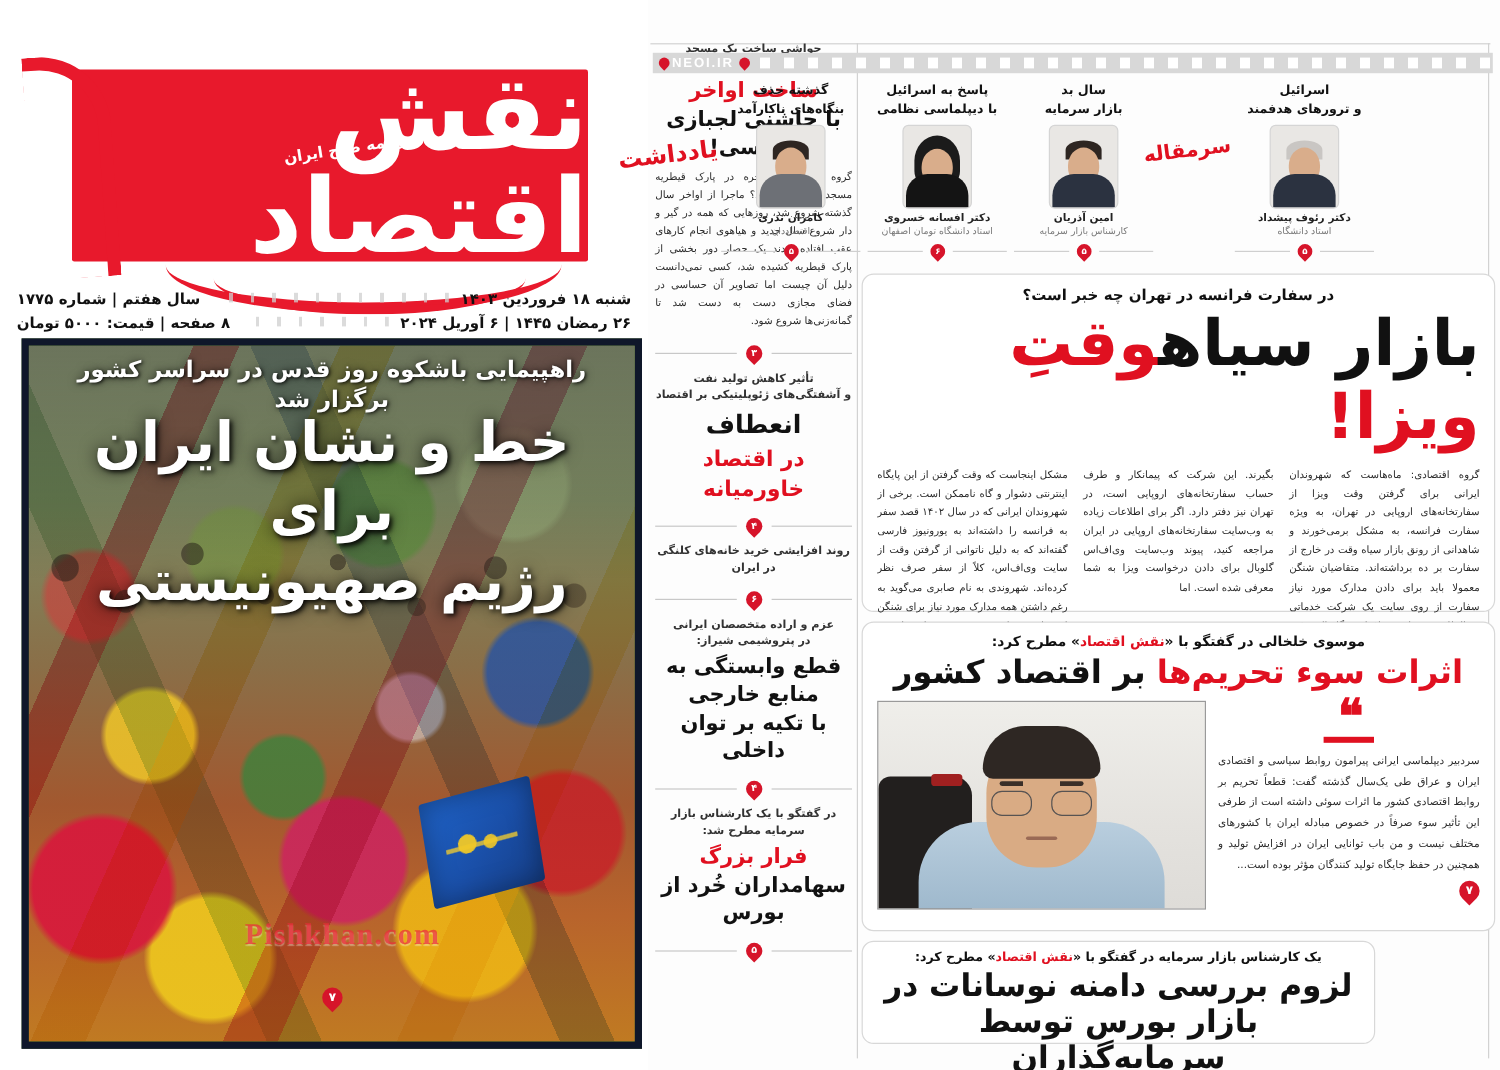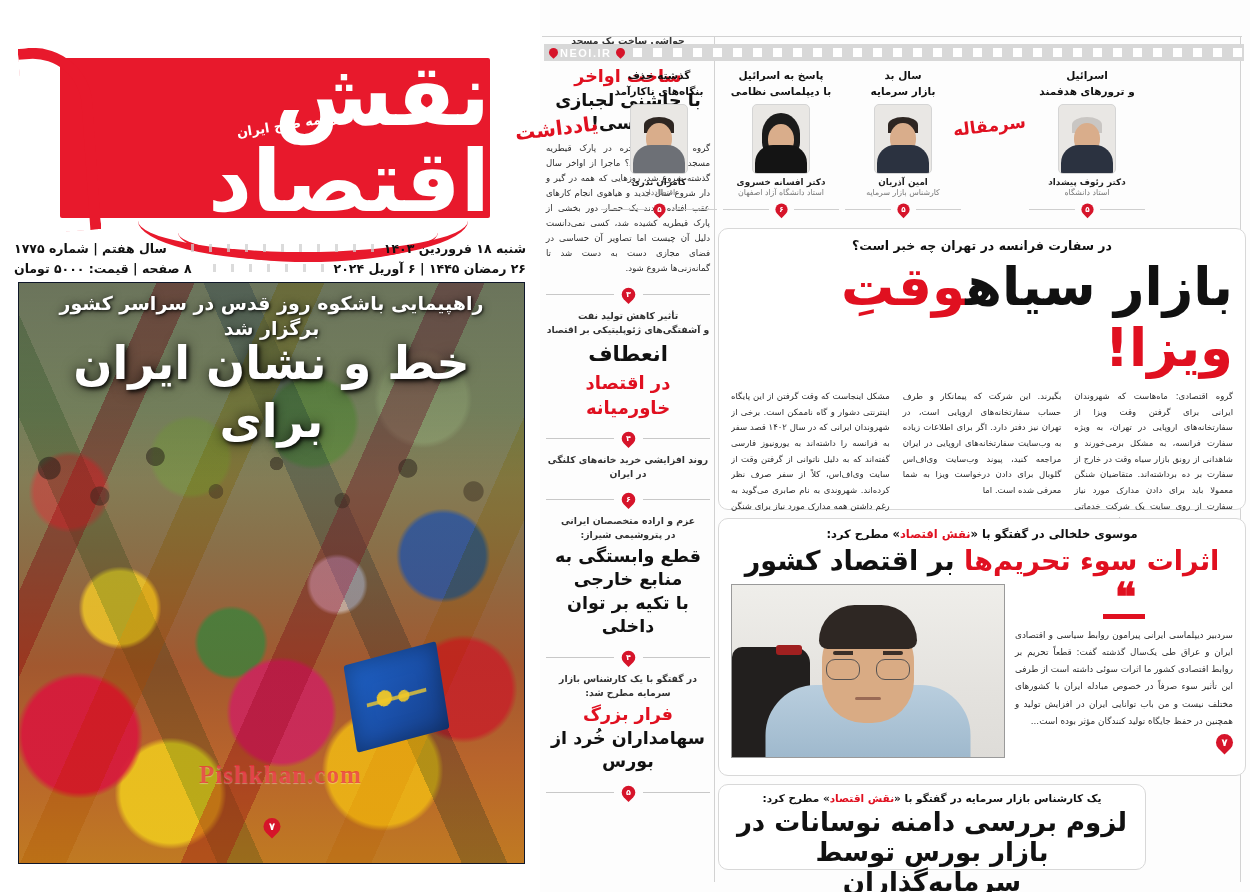--- a/index.html
+++ b/index.html
@@ -115,21 +115,21 @@
     background-image: repeating-linear-gradient(to left, #cfcfcf 0 3px, transparent 3px 18px);
     opacity: .75;
   }
 
   
   .photo-wrap {
     position: absolute;
     left: 18px; top: 282px;
     width: 505px; height: 580px;
     overflow: hidden;
-    border: 1px solid #0f172a;
+    border: 6px solid #0f172a;
     background: #4a6b2a;
   }
   .photo-bg {
     position: absolute; inset: 0;
     background:
       radial-gradient(circle at 12% 78%, rgba(215,25,60,.92) 0 9%, transparent 10%),
       radial-gradient(circle at 30% 88%, rgba(238,200,30,.9) 0 8%, transparent 9%),
       radial-gradient(circle at 52% 74%, rgba(205,35,95,.85) 0 10%, transparent 11%),
       radial-gradient(circle at 72% 84%, rgba(240,185,20,.85) 0 9%, transparent 10%),
       radial-gradient(circle at 88% 70%, rgba(200,30,40,.8) 0 8%, transparent 9%),
@@ -684,20 +684,21 @@
     <div class="photo-wrap">
       <div class="photo-bg"></div>
       <div class="photo-flags"></div>
       <div class="photo-crowd"></div>
       <div class="photo-blue-flag"></div>
       <div class="photo-overlay-top"></div>
 
       <div class="photo-kicker">راهپیمایی باشکوه روز قدس در سراسر کشور برگزار شد</div>
       <div class="photo-headline">
         <div>خط و نشان ایران برای</div>
+        <div>رژیم صهیونیستی</div>
       </div>
       <div class="watermark">Pishkhan.com</div>
       <div class="photo-page-marker">
         <span class="pmark"><span>۷</span></span>
       </div>
     </div>
   </div>
 
   <div class="hsep-top"></div>
   <div class="vsep vsep-a"></div>
@@ -833,21 +834,21 @@
         <div class="c-title">
           <div>پاسخ به اسرائیل</div>
           <div>با دیپلماسی نظامی</div>
         </div>
         <div class="c-photo female">
           <div class="hair"></div>
           <div class="face"></div>
           <div class="body"></div>
         </div>
         <div class="c-name">دکتر افسانه خسروی</div>
-        <div class="c-role">استاد دانشگاه آزاد اصفهان</div>
+        <div class="c-role">استاد دانشگاه تومان اصفهان</div>
         <div class="c-rule">
           <span class="bar"></span>
           <span class="pmark">
               <span>۶</span>
             </span>
           <span class="bar"></span>
         </div>
       </div>
 
       <div class="columnist">

